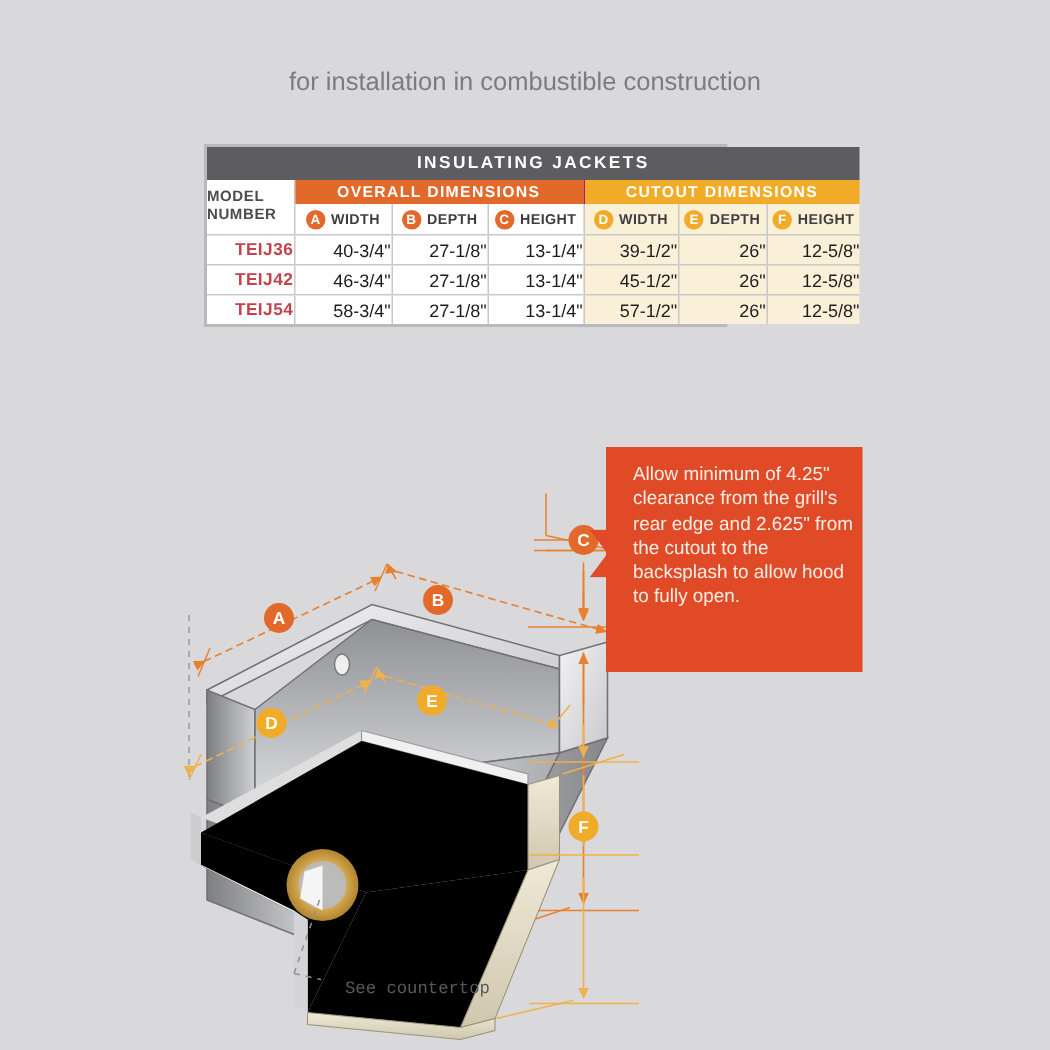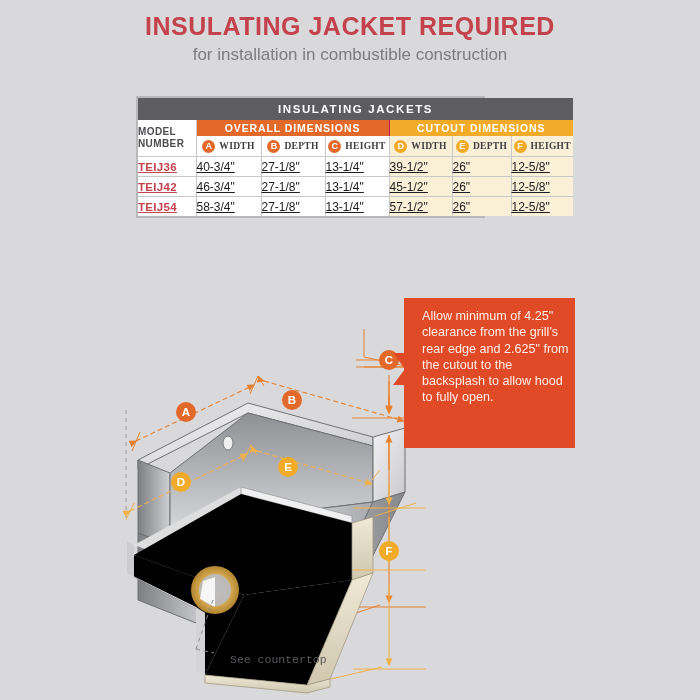--- a/index.html
+++ b/index.html
@@ -67,28 +67,27 @@
   .colhead.cut{background:#faf0d8;}
   .chrow{display:flex;align-items:center;justify-content:center;gap:4px;}
   .badge{
     width:13px;height:13px;border-radius:50%;
     display:inline-flex;align-items:center;justify-content:center;
     font-size:9px;font-weight:bold;color:#fff;flex:none;
     line-height:1;
   }
   .badge.o{background:#e2692a;}
   .badge.y{background:#f2ab28;}
-  .chlabel{font-size:9.5px;font-weight:bold;color:#3d3d40;letter-spacing:.3px;font-family:Liberation Serif, serif;}
+  .chlabel{font-size:9.5px;font-weight:bold;color:#3d3d40;letter-spacing:.3px;}
 
   .cell{
-    height:19px;text-align:left;vertical-align:middle;
+    height:19px;text-align:right;vertical-align:middle;
     font-size:12px;color:#1d1d1f;
     border-top:1px solid #c8c8c8;border-right:1px solid #c8c8c8;
     background:#fff;
-    text-decoration:underline;
   }
   .cell.last{border-right:none;}
   .cell.cut{background:#faf0d8;}
   .cell.model{color:#c4424c;font-size:11.5px;font-weight:bold;letter-spacing:.3px;}
 
   
   .callout{
     position:absolute;left:404px;top:298px;width:171px;height:150px;
     background:#e04a26;
   }
@@ -109,21 +108,20 @@
   .caption{
     position:absolute;left:230px;top:652px;width:200px;
     font-size:11.5px;color:#5a5a5e;line-height:16px;font-family:Liberation Mono, monospace;
   }
 </style>
 </head>
 <body>
 
 <div class="stage">
 
-  <div class="title">INSULATING JACKET REQUIRED</div>
   <div class="subtitle">for installation in combustible construction</div>
 
   <div class="table-wrap">
     <table class="dims">
       <colgroup>
         <col style="width:58px">
           <col style="width:65px">
           <col style="width:64px">
           <col style="width:64px">
         <col style="width:63px">

